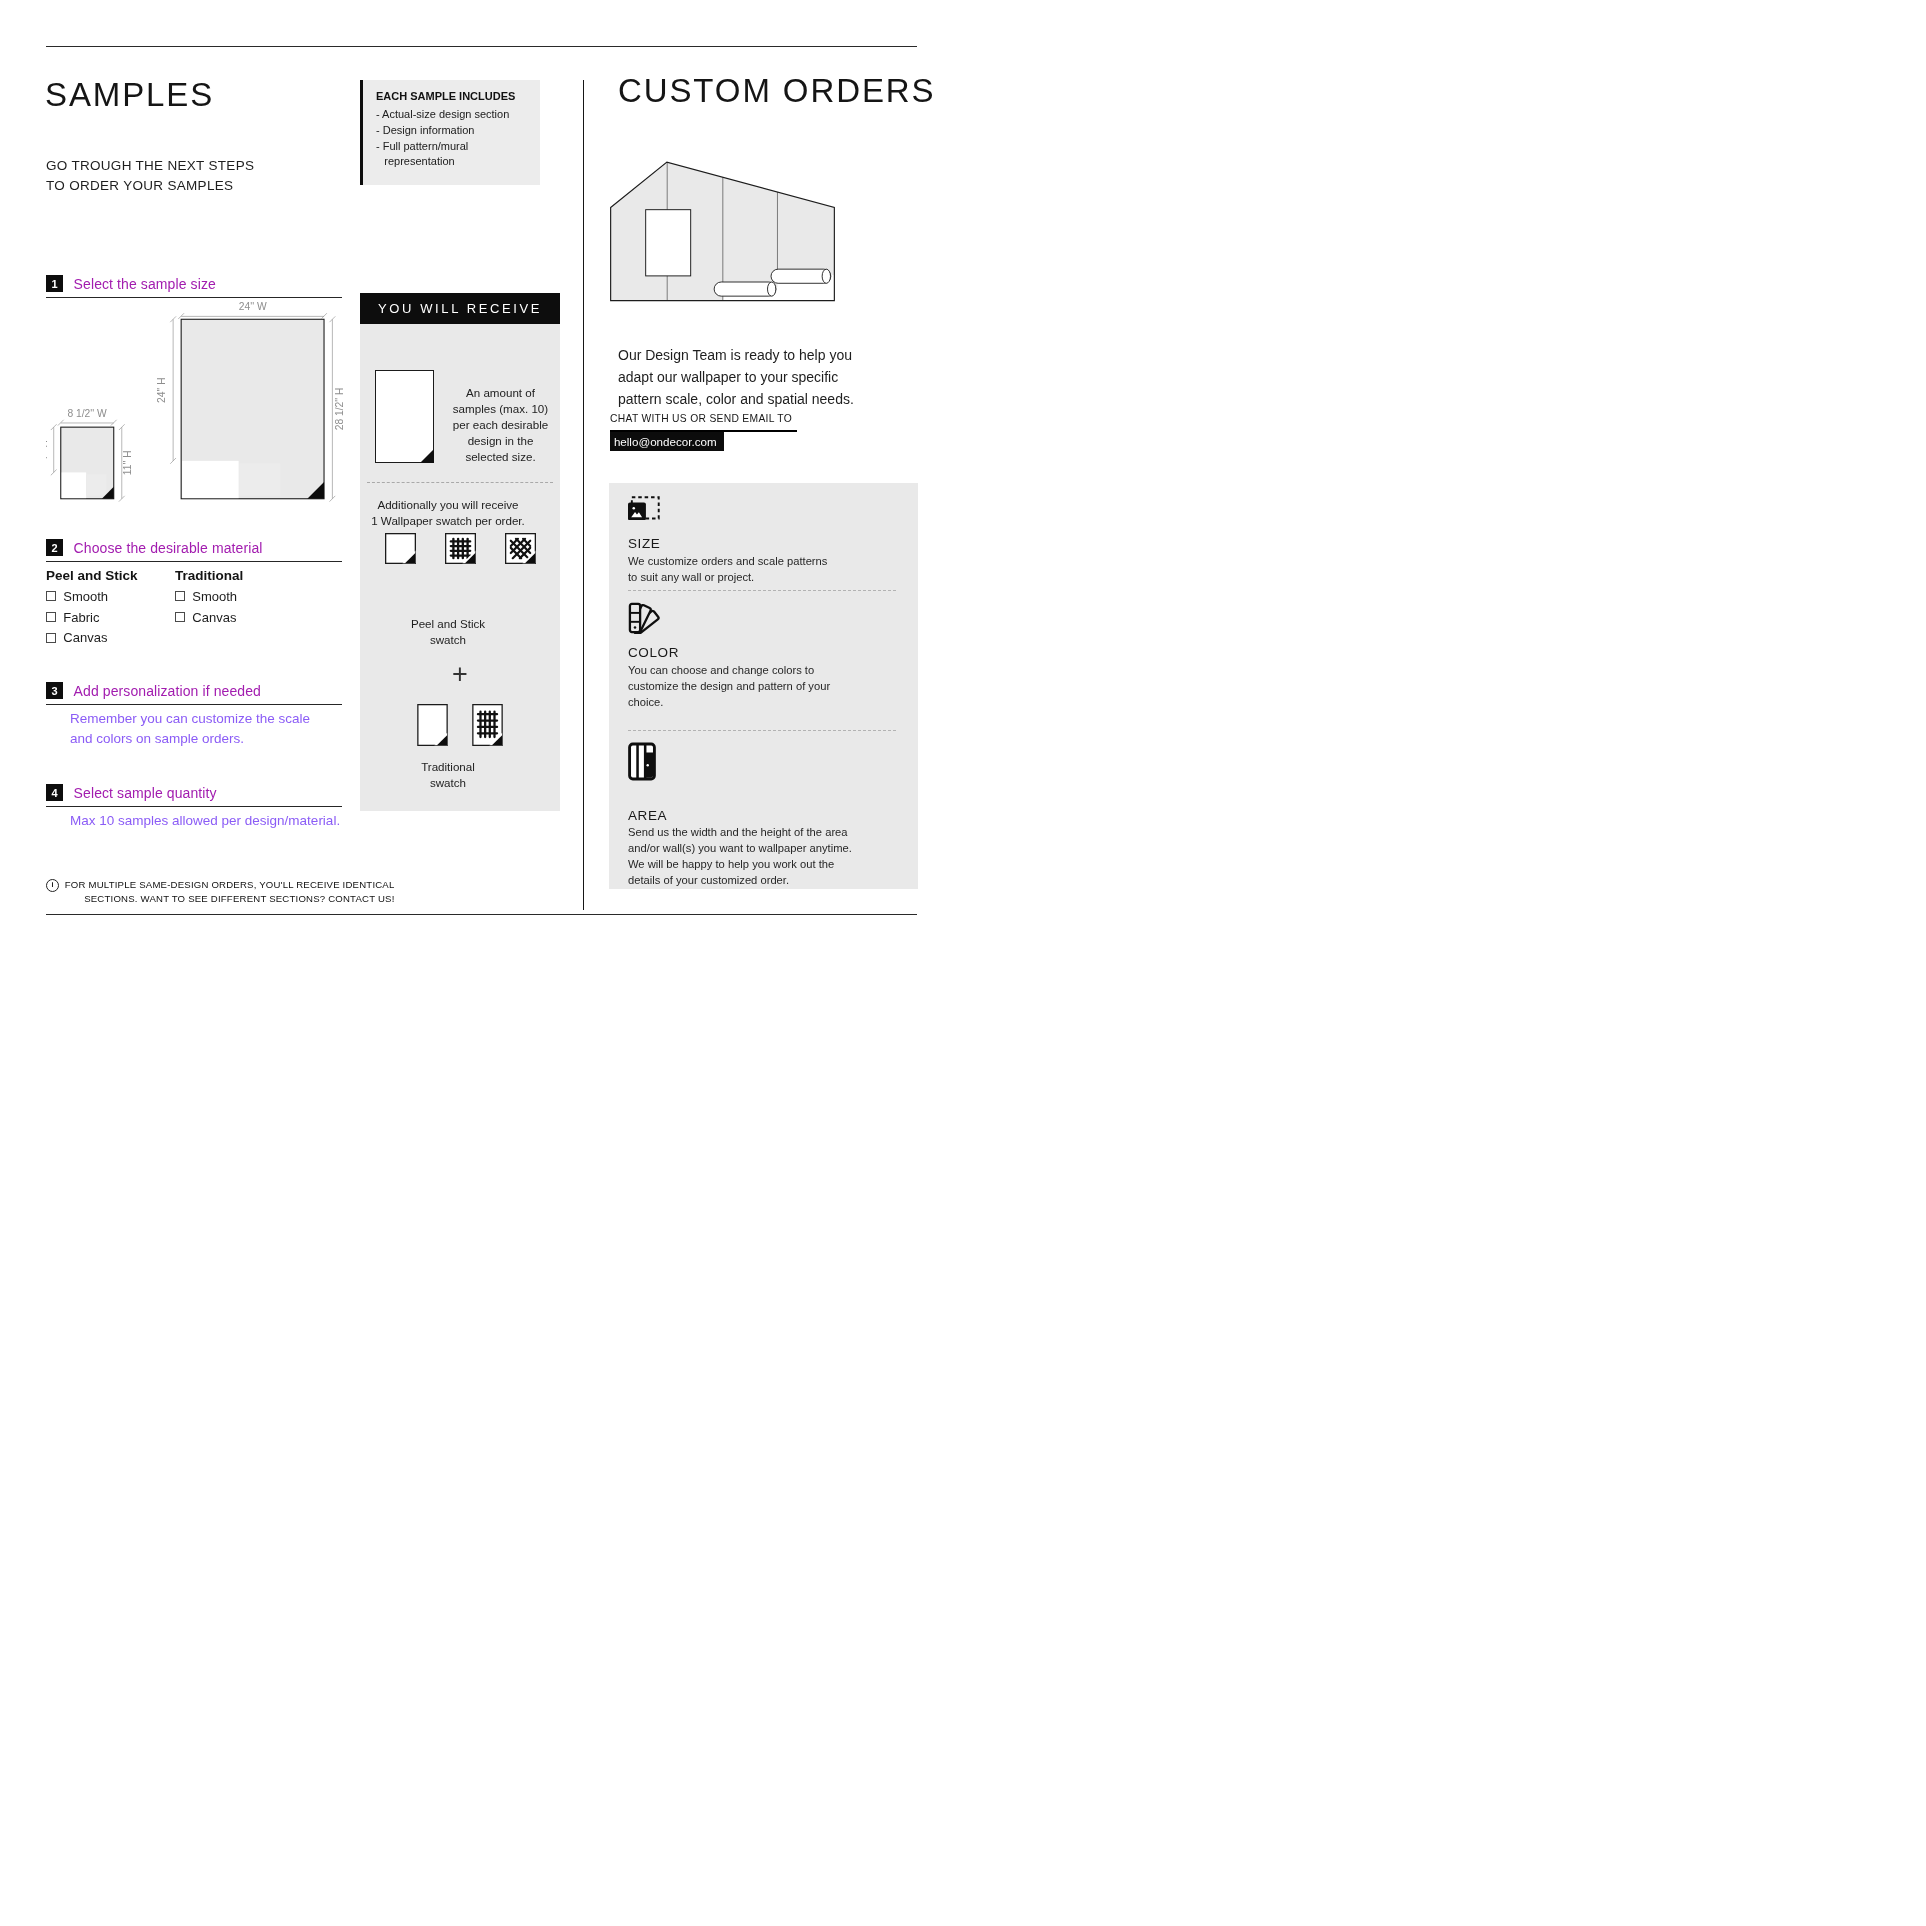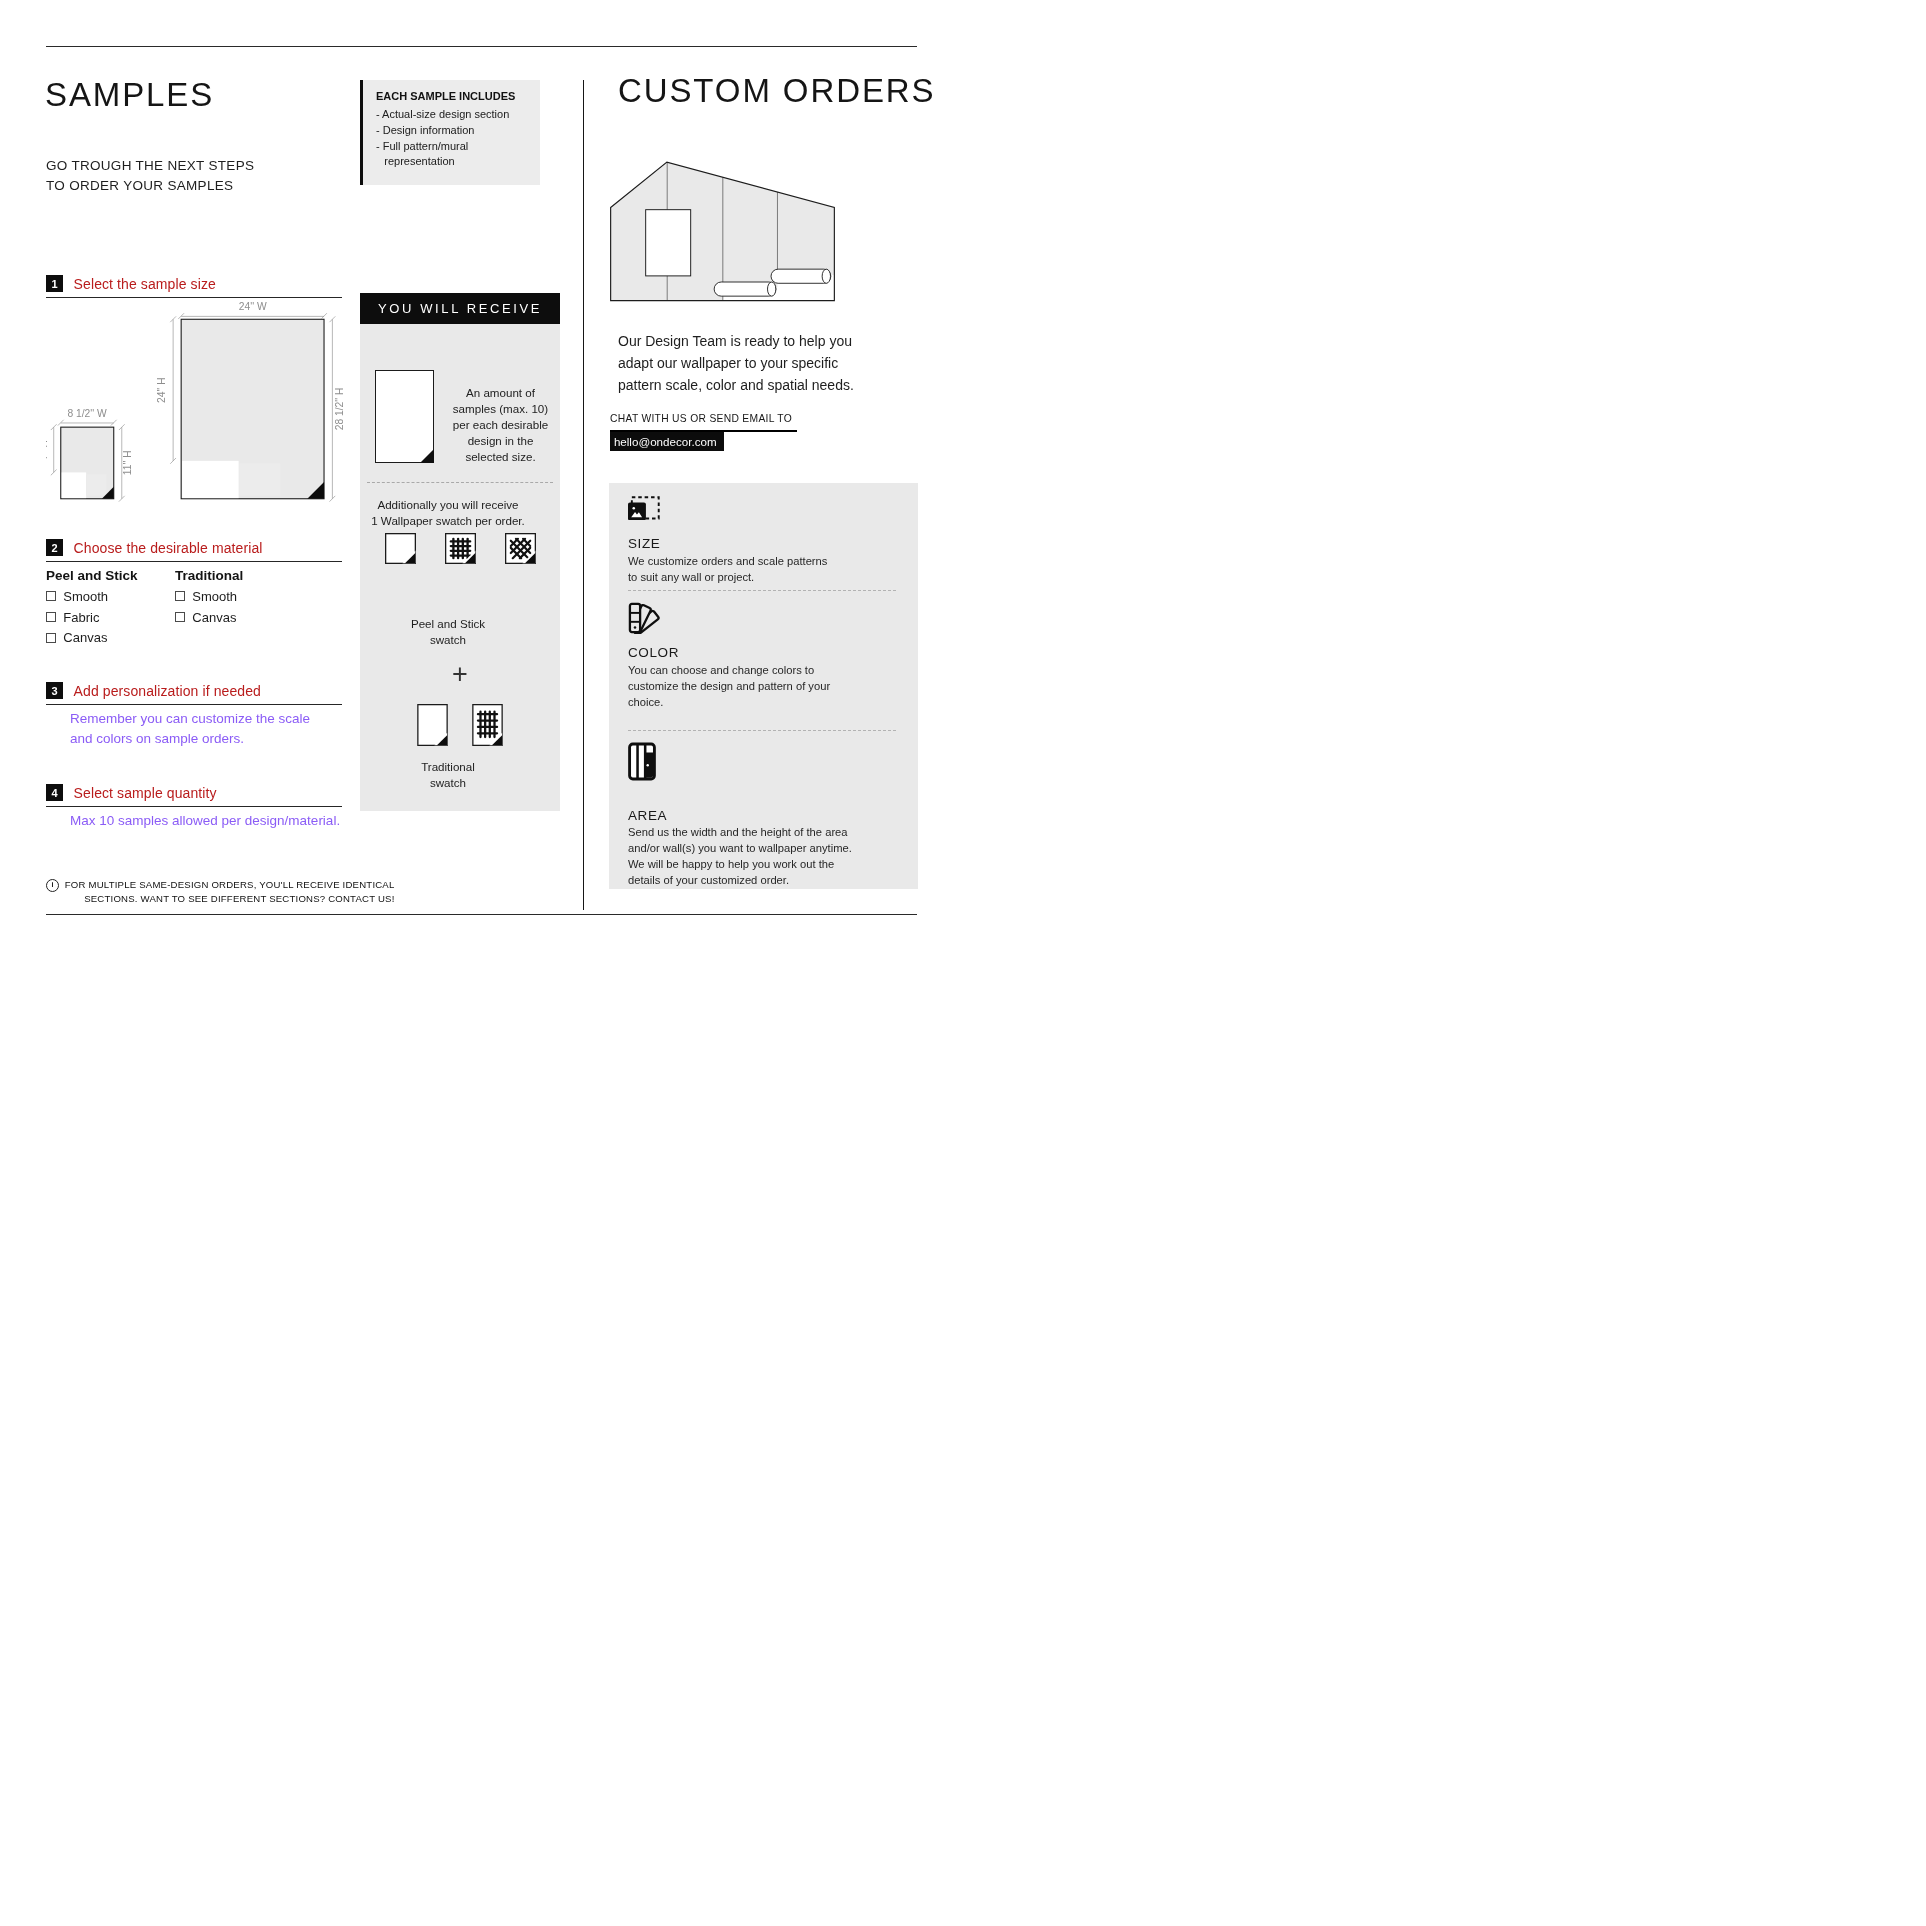--- a/index.html
+++ b/index.html
@@ -23,21 +23,21 @@
   .inc-title{font-size:11px;font-weight:700;color:#111;margin-bottom:5.1px;}
   .inc-item{font-size:11px;line-height:1.42;color:#202020;padding-left:8.3px;text-indent:-8.3px;white-space:pre-line;}
 
   
   .vdiv{left:583px;top:80px;width:0;height:830px;border-left:1.3px solid #161616;}
 
   
   .step-row{position:absolute;left:46px;display:flex;align-items:center;border-bottom:1.2px solid #262626;padding-bottom:5.1px;}
   .badge{width:17.3px;height:17.3px;background:#0d0d0d;color:#fff;font-size:11px;font-weight:700;
          display:flex;align-items:center;justify-content:center;flex:0 0 17.3px;}
-  .step-label{font-size:14px;color:#b91c1c;margin-left:10.3px;letter-spacing:0.1px;}
+  .step-label{font-size:14px;color:#a21caf;margin-left:10.3px;letter-spacing:0.1px;}
 
   .mat-title{font-size:13.5px;font-weight:700;color:#141414;}
   .opt{font-size:13px;color:#1d1d1d;display:flex;align-items:center;margin-top:5.8px;}
   .cbx{width:8.3px;height:8.3px;border:0.9px solid #4a4a4a;background:#fff;margin-right:7px;flex:0 0 8.3px;}
 
   .body-text{font-size:13.5px;line-height:1.5;color:#8b5cf6;margin-left:24px;}
   .footer-note{font-size:9.6px;letter-spacing:0.2px;line-height:1.5;color:#111;display:flex;text-align:right;}
   .info-i{width:11px;height:11px;border:0.9px solid #222;border-radius:50%;font-size:7px;font-weight:600;
           display:inline-flex;align-items:center;justify-content:center;margin-right:5.8px;flex:0 0 11px;margin-top:0.6px;}
 
@@ -295,21 +295,21 @@
   <g>
     <rect x="250.5" y="168" width="93" height="22" rx="11" fill="#fff" stroke="#1c1c1c" stroke-width="1.4"></rect>
     <ellipse cx="336.5" cy="179" rx="6.5" ry="11" fill="#fff" stroke="#1c1c1c" stroke-width="1.4"></ellipse>
   </g>
   <g>
     <rect x="162" y="188" width="96" height="22" rx="11" fill="#fff" stroke="#1c1c1c" stroke-width="1.4"></rect>
     <ellipse cx="251.5" cy="199" rx="6.5" ry="11" fill="#fff" stroke="#1c1c1c" stroke-width="1.4"></ellipse>
   </g>
 </svg>
 
-<div class="abs para pre" style="left:618px;top:330px;">Our Design Team is ready to help you
+<div class="abs para pre" style="left:618px;top:344px;">Our Design Team is ready to help you
 adapt our wallpaper to your specific
 pattern scale, color and spatial needs.</div>
 
 <div class="abs chat-label" style="left:610px;top:413px;">CHAT WITH US OR SEND EMAIL TO</div>
 <div class="abs email-wrap">
   <span class="email-box">hello@ondecor.com</span>
 </div>
 
 <div class="abs info-box">
 

